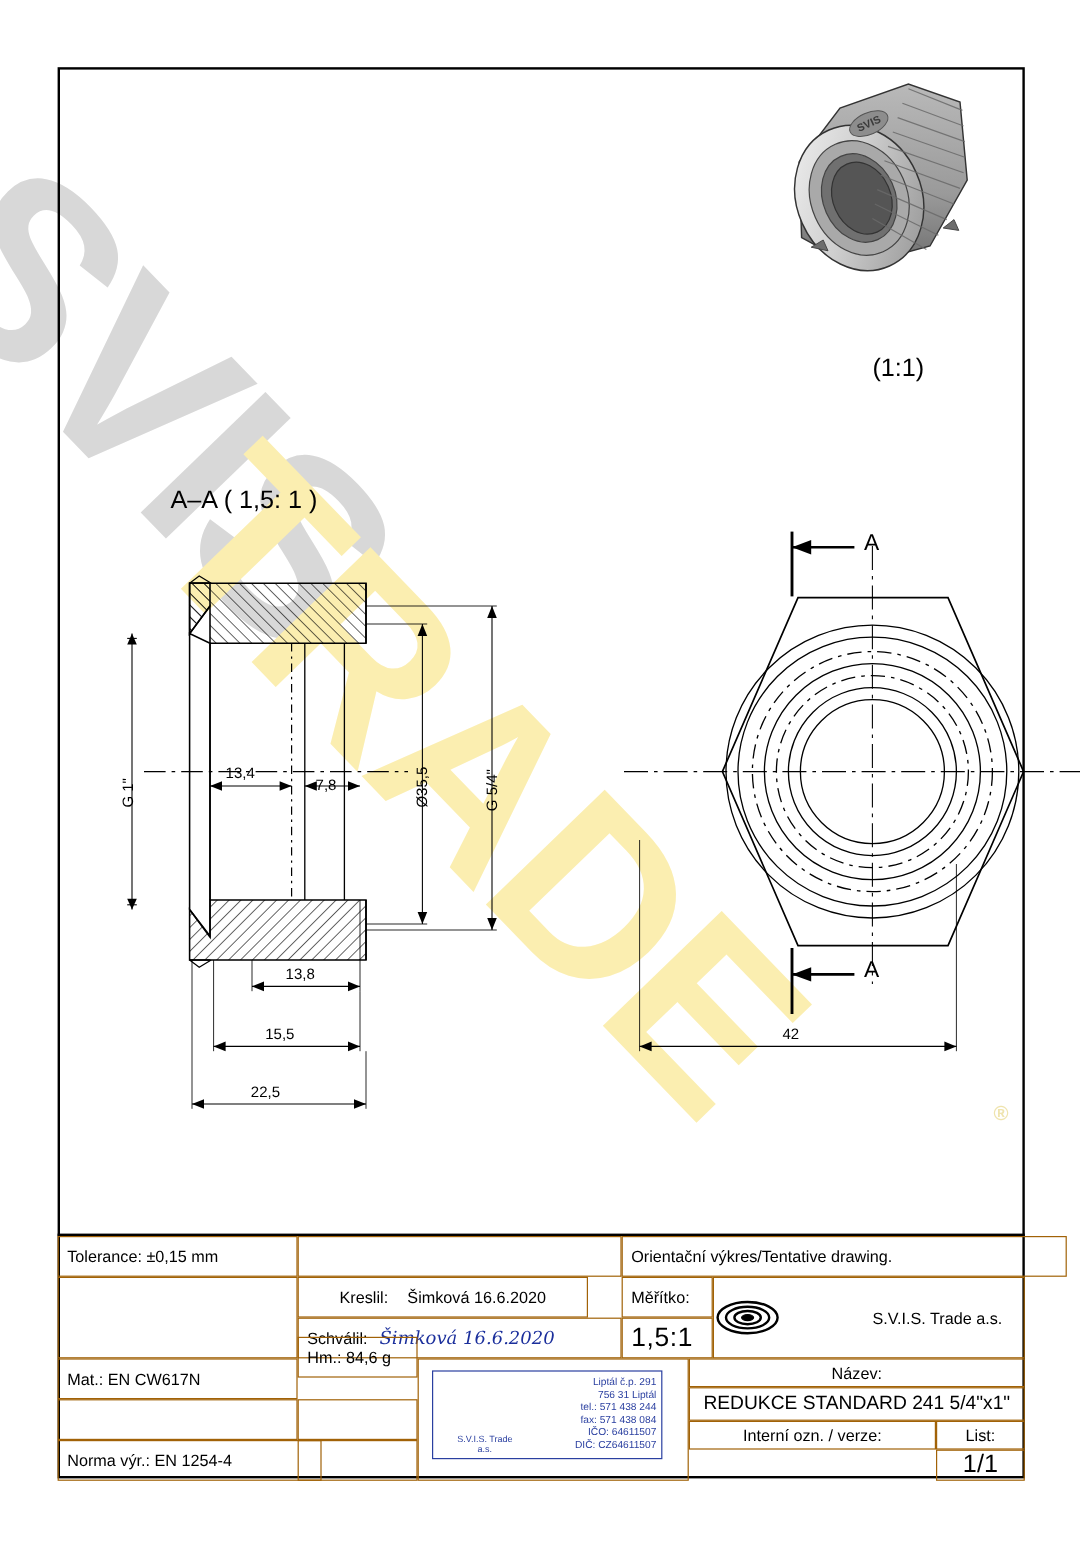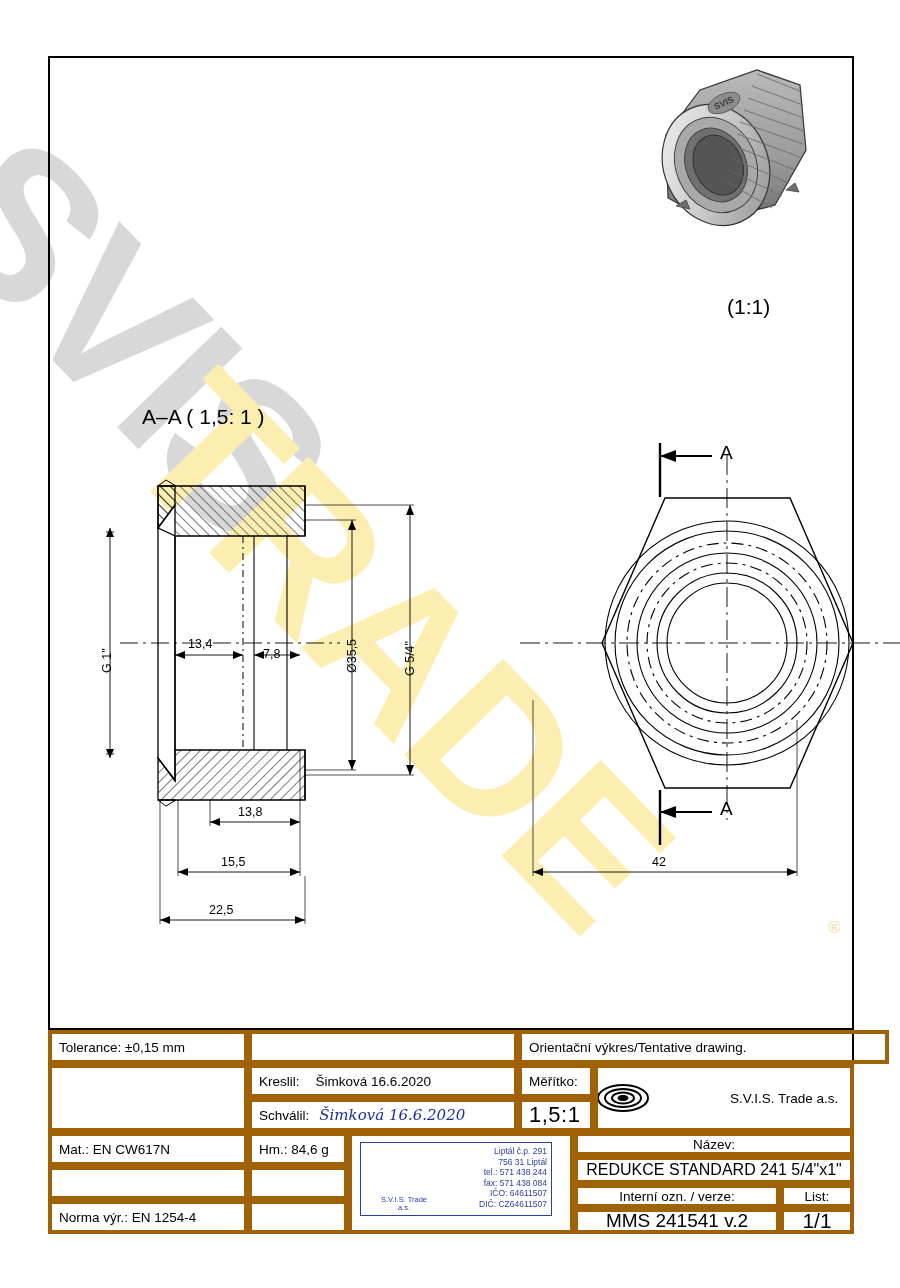--- a/index.html
+++ b/index.html
@@ -80,21 +80,21 @@
     left: 48px;
     top: 1028px;
     width: 806px;
     height: 204px;
     border-top: 2px solid #000;
     box-sizing: border-box;
   }
   .tb-cell {
     position: absolute;
     box-sizing: border-box;
-    border: 4px solid #a16207;
+    border: 1px solid #a16207;
     font-size: 13.5px;
     display: flex;
     align-items: center;
     padding: 0 7px;
     background: transparent;
   }
   .tb-cell.center { justify-content: center; }
   .tb-txt { white-space: nowrap; }
   .hand {
     font-family: "DejaVu Serif", serif;
@@ -351,21 +351,21 @@
     <div class="tb-cell" style="left:0; top:0; width:200px; height:34px;">
       <span class="tb-txt">Tolerance: ±0,15 mm</span>
     </div>
     <div class="tb-cell" style="left:200px; top:0; width:270px; height:34px;"></div>
     <div class="tb-cell" style="left:470px; top:0; width:371px; height:34px;">
       <span class="tb-txt">Orientační výkres/Tentative drawing.</span>
     </div>
 
     <div class="tb-cell" style="left:0; top:34px; width:200px; height:68px;"></div>
 
-    <div class="tb-cell" style="left:200px; top:34px; width:270px; height:34px;">
+    <div class="tb-cell" style="left:200px; top:34px; width:242px; height:34px;justify-content:center;">
       <span class="tb-txt">Kreslil:</span>
       <span class="tb-txt" style="margin-left:16px;">Šimková 16.6.2020</span>
     </div>
     <div class="tb-cell" style="left:200px; top:68px; width:270px; height:34px;">
       <span class="tb-txt">Schválil:</span>
       <span class="tb-txt hand" style="margin-left:10px;">Šimková 16.6.2020</span>
     </div>
 
     <div class="tb-cell" style="left:470px; top:34px; width:76px; height:34px;">
       <span class="tb-txt">Měřítko:</span>
@@ -373,49 +373,46 @@
     <div class="tb-cell" style="left:470px; top:68px; width:76px; height:34px;">
       <span class="tb-txt scale-big">1,5:1</span>
     </div>
     <div class="tb-cell" style="left:546px; top:34px; width:260px; height:68px;padding-left:26px;">
       <span class="company-mark" style="margin-left:106px;">S.V.I.S. Trade a.s.</span>
     </div>
 
     <div class="tb-cell" style="left:0; top:102px; width:200px; height:34px;">
       <span class="tb-txt">Mat.: EN CW617N</span>
     </div>
-    <div class="tb-cell" style="left:200px; top:102px; width:100px; height:34px;">
+    <div class="tb-cell" style="left:200px; top:84px; width:100px; height:34px;">
       <span class="tb-txt">Hm.: 84,6 g</span>
     </div>
     <div class="tb-cell" style="left:300px; top:102px; width:226px; height:102px;"></div>
 
     <div class="tb-cell center" style="left:526px; top:102px; width:280px; height:24px;">
       <span class="tb-txt">Název:</span>
     </div>
     <div class="tb-cell center" style="left:526px; top:126px; width:280px; height:28px;">
       <span class="tb-txt mid-code">REDUKCE STANDARD 241 5/4"x1"</span>
     </div>
 
     <div class="tb-cell" style="left:0; top:136px; width:200px; height:34px;"></div>
     <div class="tb-cell" style="left:200px; top:136px; width:100px; height:34px;"></div>
 
     <div class="tb-cell center" style="left:526px; top:154px; width:206px; height:24px;">
       <span class="tb-txt">Interní ozn. / verze:</span>
     </div>
     <div class="tb-cell center" style="left:732px; top:154px; width:74px; height:24px;">
       <span class="tb-txt">List:</span>
     </div>
-    <div class="tb-cell center" style="left:526px; top:178px; width:206px; height:26px;">
-      <span class="tb-txt big-code">MMS 241541 v.2</span>
-    </div>
     <div class="tb-cell center" style="left:732px; top:178px; width:74px; height:26px;text-align:center;">
       <span class="tb-txt" style="font-size:21px;">1/1</span>
     </div>
 
-    <div class="tb-cell" style="left:0; top:170px; width:200px; height:34px;">
+    <div class="tb-cell" style="left:0; top:170px; width:220px; height:34px;">
       <span class="tb-txt">Norma výr.: EN 1254-4</span>
     </div>
     <div class="tb-cell" style="left:200px; top:170px; width:100px; height:34px;"></div>
   </div>
 
   <div class="stamp" style="left:360px; top:1142px; width:192px; height:74px;">
     <div class="stamp-lines">
       <div>Liptál č.p. 291</div>
       <div>756 31 Liptál</div>
       <div>tel.: 571 438 244</div>

